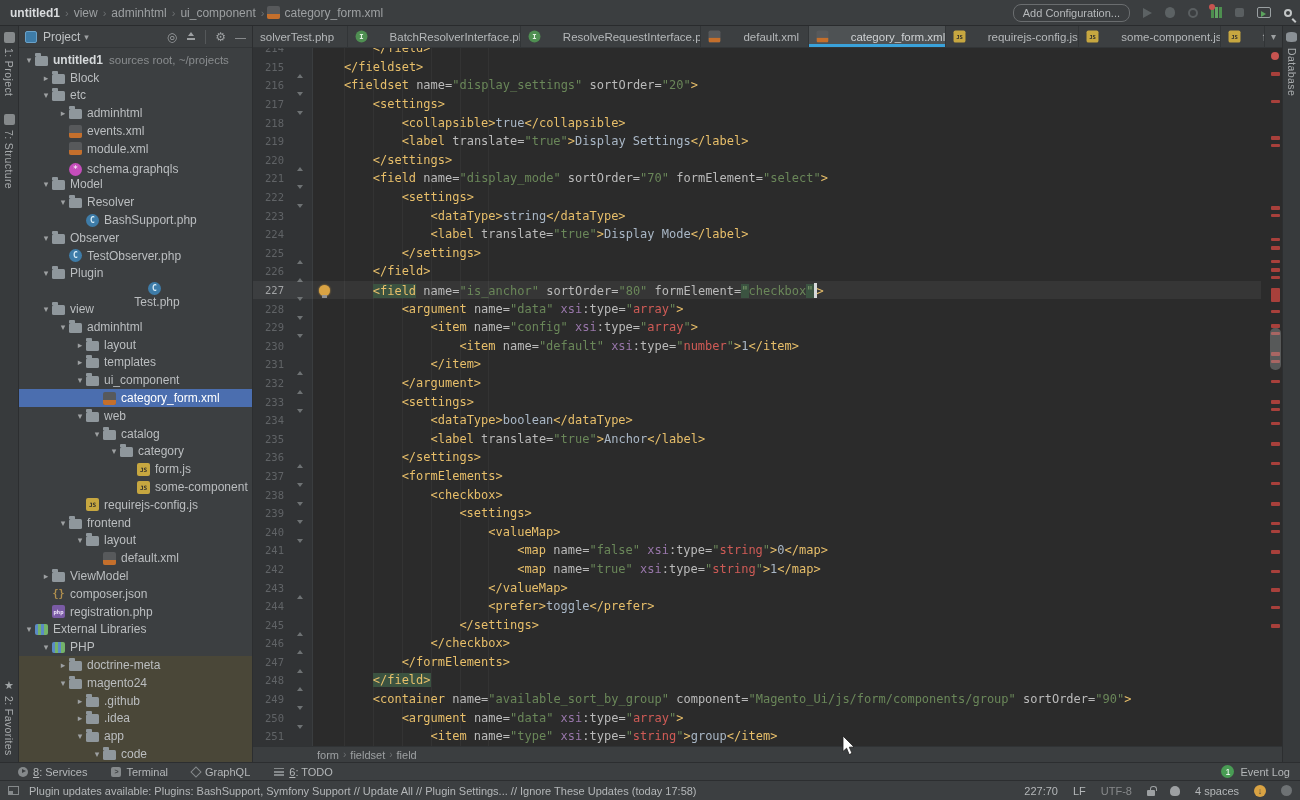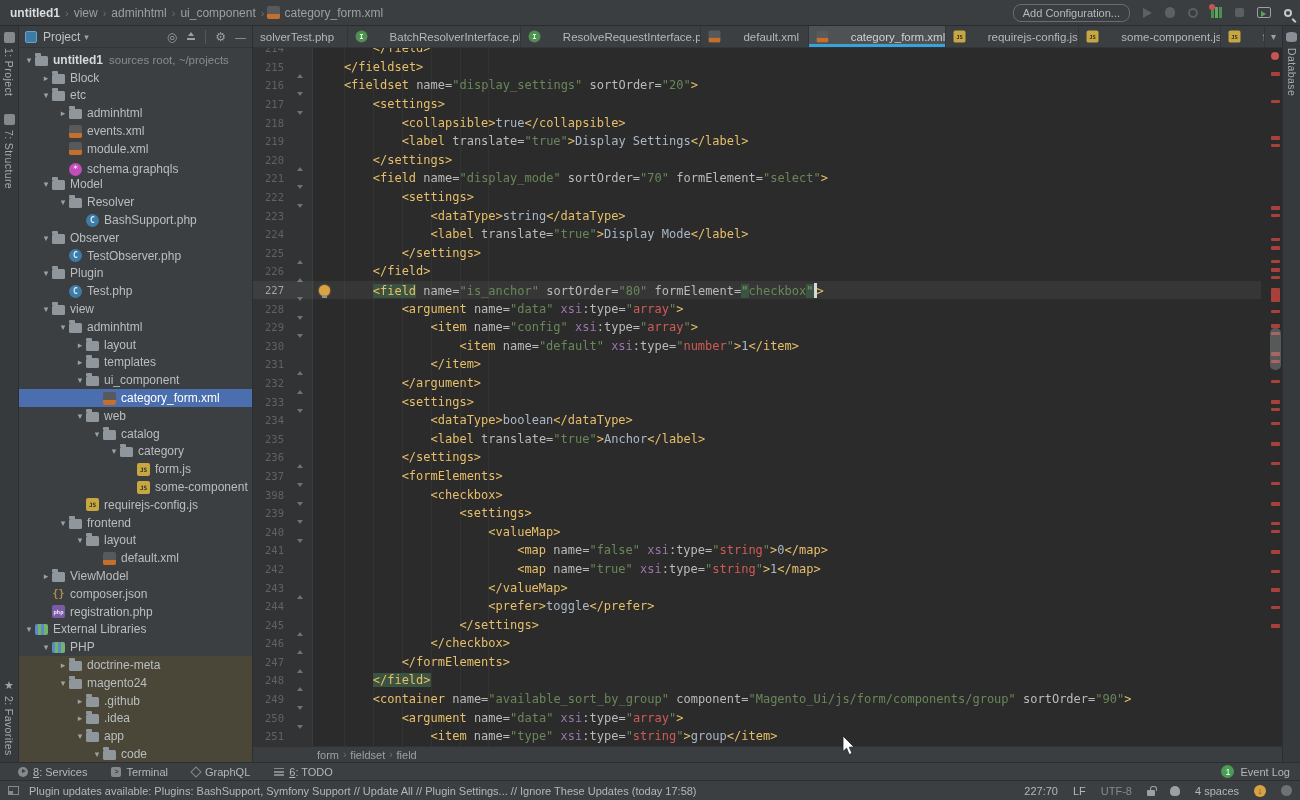--- a/index.html
+++ b/index.html
@@ -270,21 +270,21 @@
           <div class="trow" style="padding-left: 38px;">
             <span class="chev"></span>
             <span class="fi fi-phpclass"></span>
             <span class="tlabel">TestObserver.php</span>
           </div>
           <div class="trow" style="padding-left: 21px;">
             <span class="chev">▾</span>
             <span class="fi fi-folder"></span>
             <span class="tlabel">Plugin</span>
           </div>
-          <div class="trow" style="padding-left: 38px;">
+          <div class="trow" style="padding-left: 38px; flex-direction: column;">
             <span class="chev"></span>
             <span class="fi fi-phpclass"></span>
             <span class="tlabel">Test.php</span>
           </div>
           <div class="trow" style="padding-left: 21px;">
             <span class="chev">▾</span>
             <span class="fi fi-folder"></span>
             <span class="tlabel">view</span>
           </div>
           <div class="trow" style="padding-left: 38px;">
@@ -587,21 +587,21 @@
               <span class="ln">236</span>
               <span class="fold fu"></span>
               <span class="ct" style="padding-left: 88.64px;"><span class="tk-t">&lt;/settings&gt;</span></span>
             </div>
             <div class="cl">
               <span class="ln">237</span>
               <span class="fold fd"></span>
               <span class="ct" style="padding-left: 88.64px;"><span class="tk-t">&lt;formElements&gt;</span></span>
             </div>
             <div class="cl">
-              <span class="ln">398</span>
+              <span class="ln">238</span>
               <span class="fold fd"></span>
               <span class="ct" style="padding-left: 117.52px;"><span class="tk-t">&lt;checkbox&gt;</span></span>
             </div>
             <div class="cl">
               <span class="ln">239</span>
               <span class="fold fd"></span>
               <span class="ct" style="padding-left: 146.4px;"><span class="tk-t">&lt;settings&gt;</span></span>
             </div>
             <div class="cl">
               <span class="ln">240</span>

